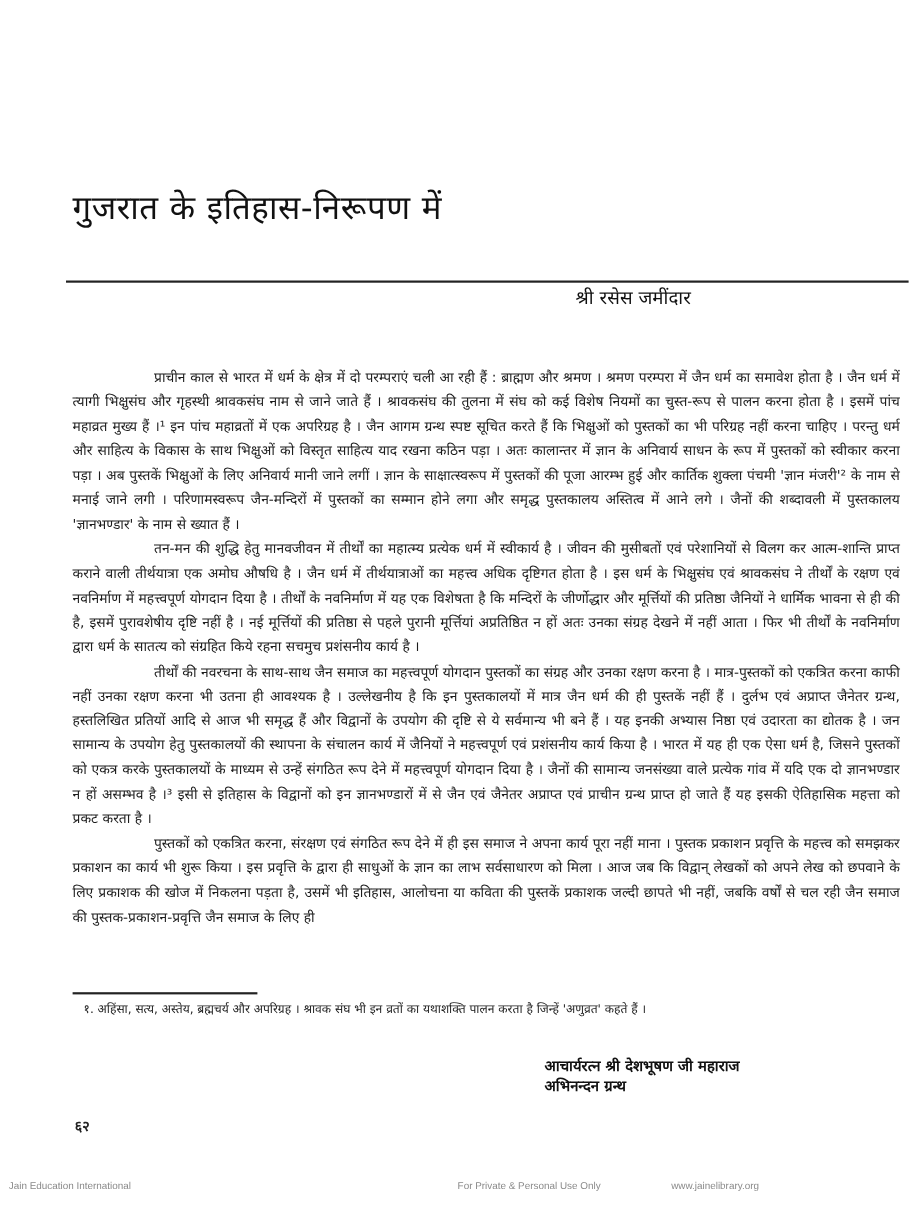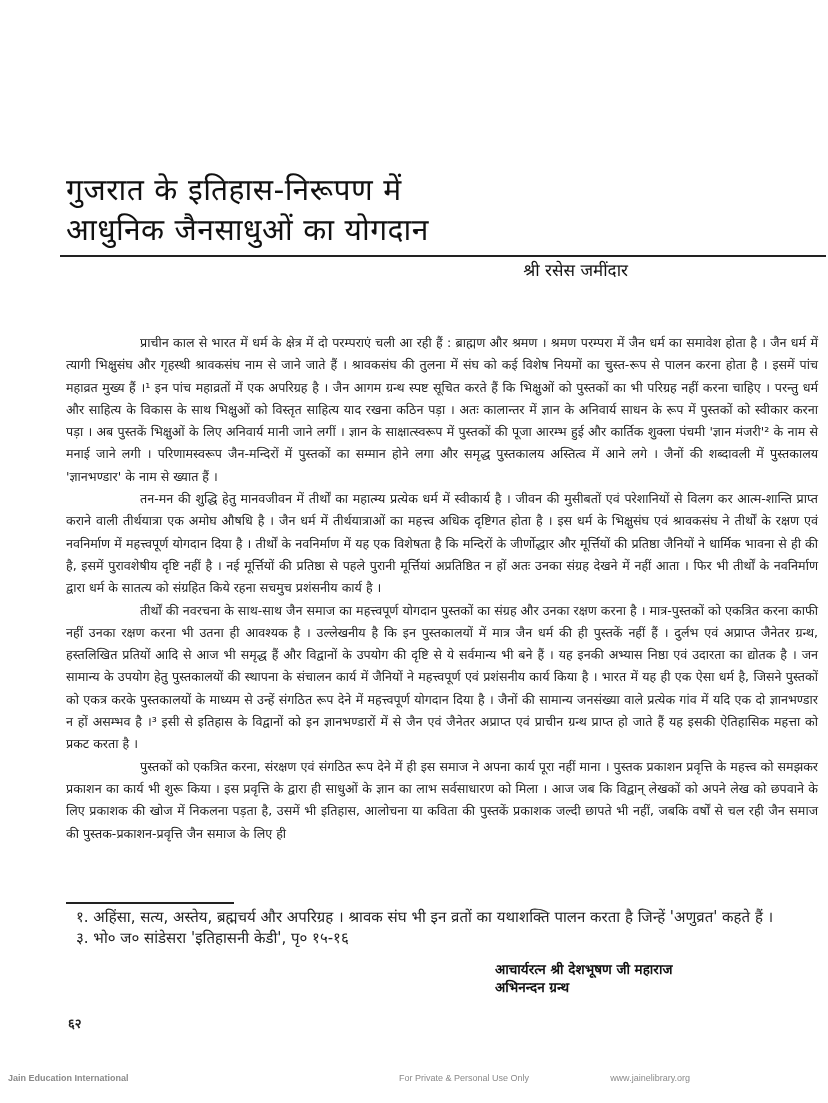--- a/index.html
+++ b/index.html
@@ -8,52 +8,50 @@
     font-family: "DejaVu Sans", sans-serif; color: #1a1a1a;
   }
   .page { position: absolute; left: 0; top: 0; width: 700px; height: 1103px; }
   .title-block { position: absolute; left: 66px; top: 170px; width: 760px; }
   .title-line { font-size: 30px; line-height: 40px; font-family: "DejaVu Sans", sans-serif; color: #111; letter-spacing: 0.5px; }
   .title-rule { position: absolute; left: 60px; top: 255px; width: 766px; height: 2px; background: #222; }
   .author { position: absolute; right: 72px; top: 258px; font-size: 17px; font-weight: normal; color: #111; }
   .body { position: absolute; left: 66px; top: 332px; width: 752px; font-size: 12.6px; line-height: 22.3px; text-align: justify; color: #1c1c1c; }
   .para { margin: 0; text-indent: 74px; }
   .fn-rule { position: absolute; left: 66px; top: 902px; width: 168px; height: 1.5px; background: #222; }
-  .footnotes { position: absolute; left: 76px; top: 907px; width: 740px; font-size: 15px; line-height: 21px; color: #222; }
+  .footnotes { position: absolute; left: 76px; top: 907px; width: 740px; font-size: 11px; line-height: 21px; color: #222; }
   .footnote { white-space: nowrap; }
   .page-number { position: absolute; left: 68px; top: 1014px; font-size: 13px; font-weight: bold; color: #222; }
   .book-title { position: absolute; left: 495px; top: 960px; font-size: 13.5px; font-weight: bold; color: #111; }
   .watermark { position: absolute; top: 1073px; font-family: "Liberation Sans", sans-serif; font-size: 9px; color: #8a8a8a; }
-  .wm-left { left: 8px; font-weight: bold; }
-  .wm-center { left: 358px; padding-left: 41px; }
+  .wm-left { left: 8px; }
+  .wm-center { left: 375px; padding-left: 41px; }
   .wm-right { right: 10px; }
 </style>
 </head>
 <body>
 
 <div class="page">
 
   <div class="title-block">
     <div class="title-line">गुजरात के इतिहास-निरूपण में</div>
-    <div class="title-line">आधुनिक जैनसाधुओं का योगदान</div>
   </div>
   <div class="title-rule"></div>
   <div class="author">श्री रसेस जमींदार</div>
 
   <div class="body">
     <p class="para">प्राचीन काल से भारत में धर्म के क्षेत्र में दो परम्पराएं चली आ रही हैं : ब्राह्मण और श्रमण । श्रमण परम्परा में जैन धर्म का समावेश होता है । जैन धर्म में त्यागी भिक्षुसंघ और गृहस्थी श्रावकसंघ नाम से जाने जाते हैं । श्रावकसंघ की तुलना में संघ को कई विशेष नियमों का चुस्त-रूप से पालन करना होता है । इसमें पांच महाव्रत मुख्य हैं ।¹ इन पांच महाव्रतों में एक अपरिग्रह है । जैन आगम ग्रन्थ स्पष्ट सूचित करते हैं कि भिक्षुओं को पुस्तकों का भी परिग्रह नहीं करना चाहिए । परन्तु धर्म और साहित्य के विकास के साथ भिक्षुओं को विस्तृत साहित्य याद रखना कठिन पड़ा । अतः कालान्तर में ज्ञान के अनिवार्य साधन के रूप में पुस्तकों को स्वीकार करना पड़ा । अब पुस्तकें भिक्षुओं के लिए अनिवार्य मानी जाने लगीं । ज्ञान के साक्षात्स्वरूप में पुस्तकों की पूजा आरम्भ हुई और कार्तिक शुक्ला पंचमी 'ज्ञान मंजरी'² के नाम से मनाई जाने लगी । परिणामस्वरूप जैन-मन्दिरों में पुस्तकों का सम्मान होने लगा और समृद्ध पुस्तकालय अस्तित्व में आने लगे । जैनों की शब्दावली में पुस्तकालय 'ज्ञानभण्डार' के नाम से ख्यात हैं ।</p>
     <p class="para">तन-मन की शुद्धि हेतु मानवजीवन में तीर्थों का महात्म्य प्रत्येक धर्म में स्वीकार्य है । जीवन की मुसीबतों एवं परेशानियों से विलग कर आत्म-शान्ति प्राप्त कराने वाली तीर्थयात्रा एक अमोघ औषधि है । जैन धर्म में तीर्थयात्राओं का महत्त्व अधिक दृष्टिगत होता है । इस धर्म के भिक्षुसंघ एवं श्रावकसंघ ने तीर्थों के रक्षण एवं नवनिर्माण में महत्त्वपूर्ण योगदान दिया है । तीर्थों के नवनिर्माण में यह एक विशेषता है कि मन्दिरों के जीर्णोद्धार और मूर्त्तियों की प्रतिष्ठा जैनियों ने धार्मिक भावना से ही की है, इसमें पुरावशेषीय दृष्टि नहीं है । नई मूर्त्तियों की प्रतिष्ठा से पहले पुरानी मूर्त्तियां अप्रतिष्ठित न हों अतः उनका संग्रह देखने में नहीं आता । फिर भी तीर्थों के नवनिर्माण द्वारा धर्म के सातत्य को संग्रहित किये रहना सचमुच प्रशंसनीय कार्य है ।</p>
     <p class="para">तीर्थों की नवरचना के साथ-साथ जैन समाज का महत्त्वपूर्ण योगदान पुस्तकों का संग्रह और उनका रक्षण करना है । मात्र-पुस्तकों को एकत्रित करना काफी नहीं उनका रक्षण करना भी उतना ही आवश्यक है । उल्लेखनीय है कि इन पुस्तकालयों में मात्र जैन धर्म की ही पुस्तकें नहीं हैं । दुर्लभ एवं अप्राप्त जैनेतर ग्रन्थ, हस्तलिखित प्रतियों आदि से आज भी समृद्ध हैं और विद्वानों के उपयोग की दृष्टि से ये सर्वमान्य भी बने हैं । यह इनकी अभ्यास निष्ठा एवं उदारता का द्योतक है । जन सामान्य के उपयोग हेतु पुस्तकालयों की स्थापना के संचालन कार्य में जैनियों ने महत्त्वपूर्ण एवं प्रशंसनीय कार्य किया है । भारत में यह ही एक ऐसा धर्म है, जिसने पुस्तकों को एकत्र करके पुस्तकालयों के माध्यम से उन्हें संगठित रूप देने में महत्त्वपूर्ण योगदान दिया है । जैनों की सामान्य जनसंख्या वाले प्रत्येक गांव में यदि एक दो ज्ञानभण्डार न हों असम्भव है ।³ इसी से इतिहास के विद्वानों को इन ज्ञानभण्डारों में से जैन एवं जैनेतर अप्राप्त एवं प्राचीन ग्रन्थ प्राप्त हो जाते हैं यह इसकी ऐतिहासिक महत्ता को प्रकट करता है ।</p>
     <p class="para">पुस्तकों को एकत्रित करना, संरक्षण एवं संगठित रूप देने में ही इस समाज ने अपना कार्य पूरा नहीं माना । पुस्तक प्रकाशन प्रवृत्ति के महत्त्व को समझकर प्रकाशन का कार्य भी शुरू किया । इस प्रवृत्ति के द्वारा ही साधुओं के ज्ञान का लाभ सर्वसाधारण को मिला । आज जब कि विद्वान् लेखकों को अपने लेख को छपवाने के लिए प्रकाशक की खोज में निकलना पड़ता है, उसमें भी इतिहास, आलोचना या कविता की पुस्तकें प्रकाशक जल्दी छापते भी नहीं, जबकि वर्षों से चल रही जैन समाज की पुस्तक-प्रकाशन-प्रवृत्ति जैन समाज के लिए ही</p>
   </div>
 
   <div class="fn-rule"></div>
   <div class="footnotes">
     <div class="footnote">१. अहिंसा, सत्य, अस्तेय, ब्रह्मचर्य और अपरिग्रह । श्रावक संघ भी इन व्रतों का यथाशक्ति पालन करता है जिन्हें 'अणुव्रत' कहते हैं ।</div>
-    <div class="footnote">३. भो० ज० सांडेसरा 'इतिहासनी केडी', पृ० १५-१६</div>
   </div>
 
   <div class="page-number">६२</div>
   <div class="book-title">आचार्यरत्न श्री देशभूषण जी महाराज अभिनन्दन ग्रन्थ</div>
 
   <div class="watermark wm-left">Jain Education International</div>
   <div class="watermark wm-center">For Private &amp; Personal Use Only</div>
   <div class="watermark wm-right">www.jainelibrary.org</div>
 </div>
 

